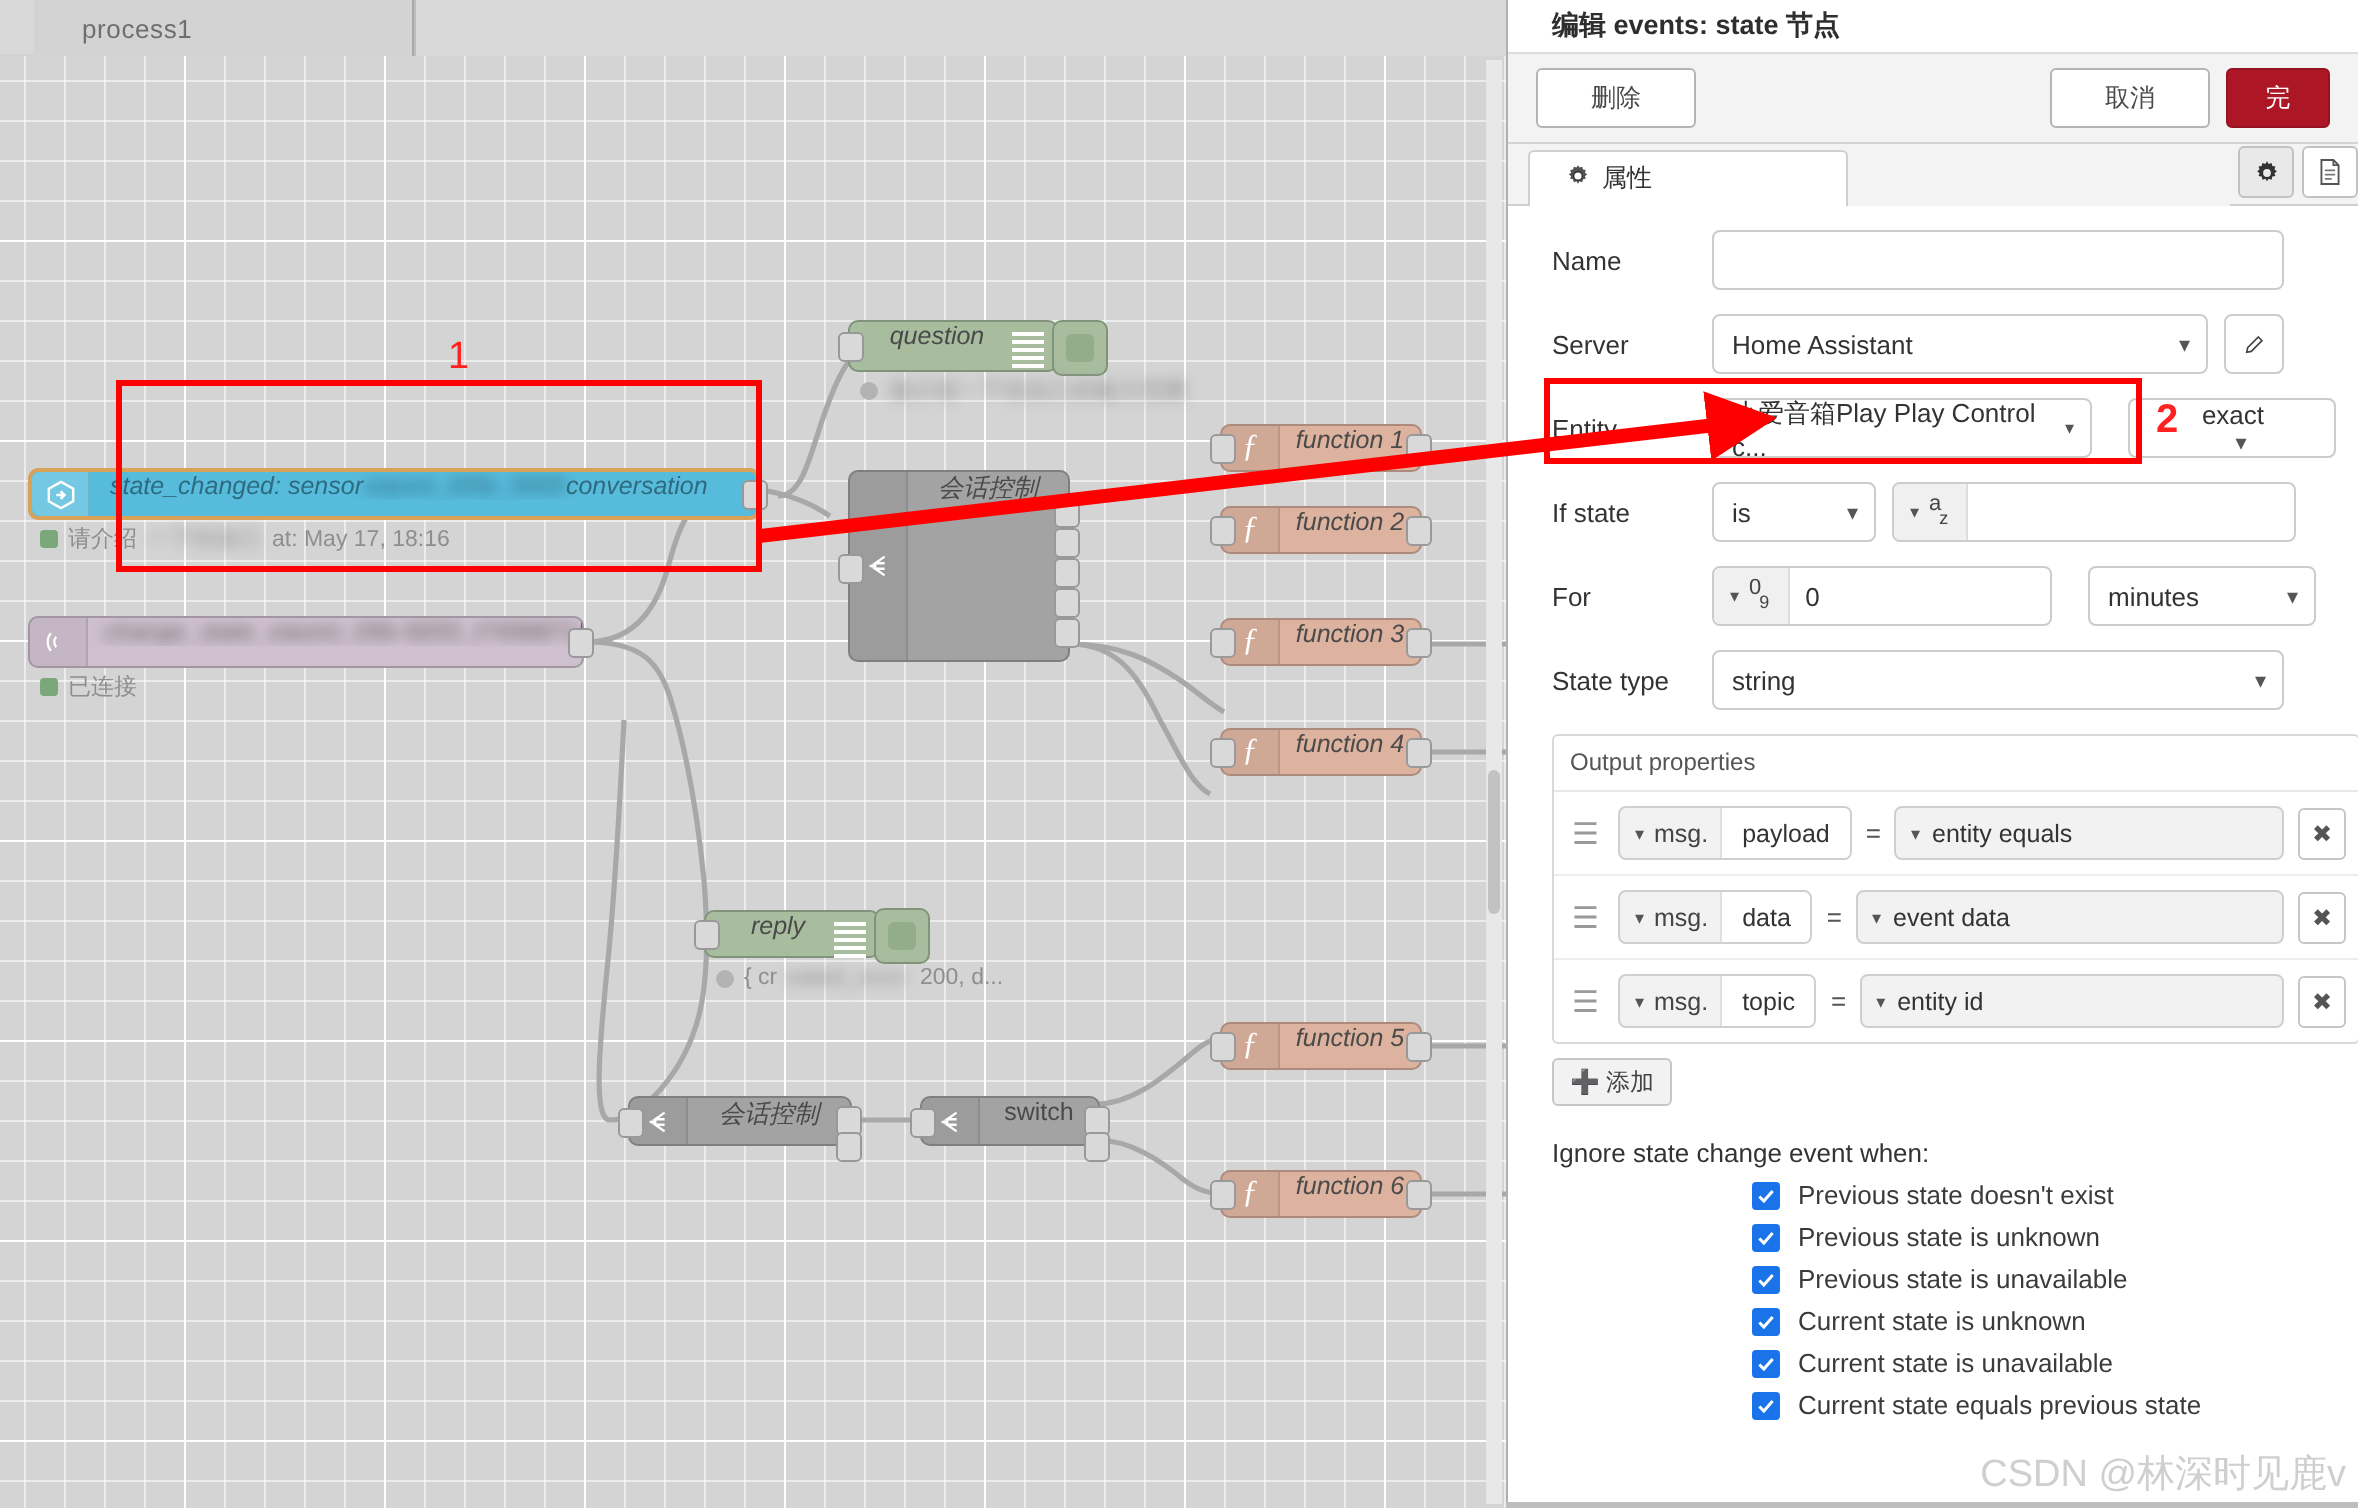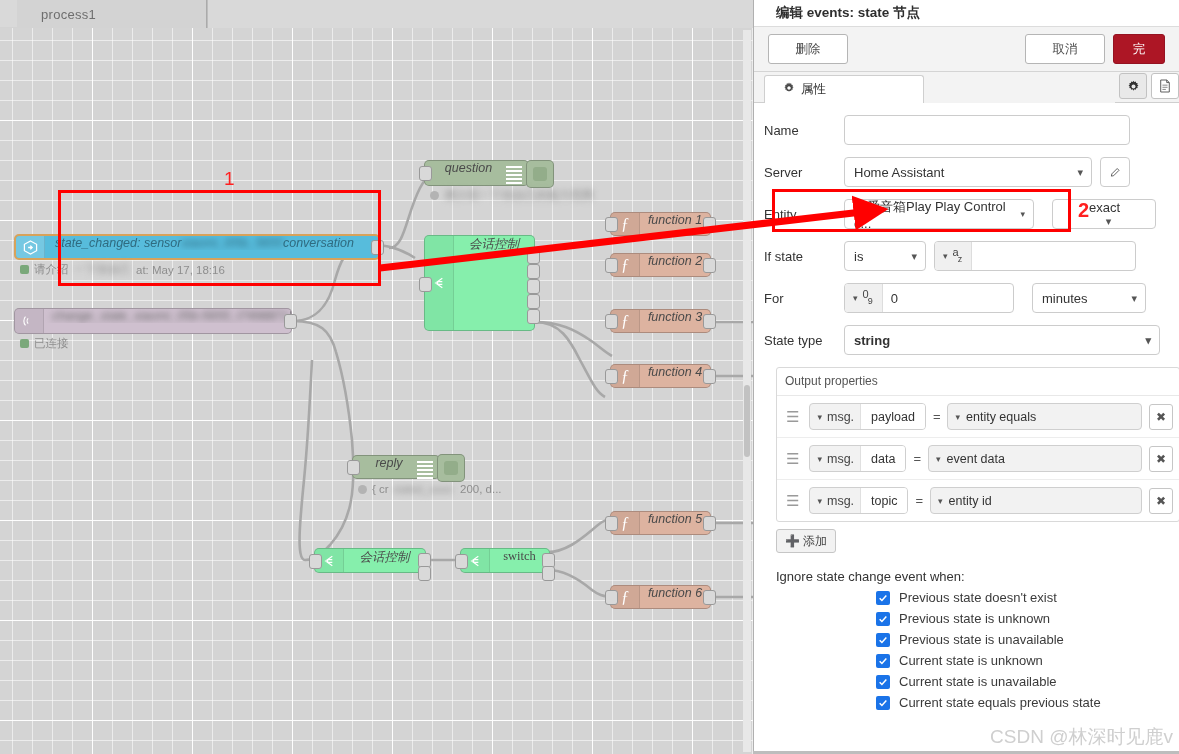--- a/index.html
+++ b/index.html
@@ -75,21 +75,21 @@
     position: absolute; font-size: 11.5px; font-style: normal; color: #8e8e8e;
     white-space: nowrap; display: flex; align-items: center; gap: 5px;
   }
   .status-dot { width: 9px; height: 9px; border-radius: 2px; background: #7aa87a; display: inline-block; }
   .status-dot.grey { background: #b3b3b3; border-radius: 50%; }
   .blur { filter: blur(3.2px); display: inline-block; }
 
   
   .n-green  { background: #a7bd9e; }
   .n-purple { background: #cfc0cf; }
-  .n-olive  { background: #86efac; font-family: Liberation Serif, serif; }
+  .n-olive  { background: #a3a3a3; }
   .n-orange { background: #ddb3a0; }
   .n-sel    { background: #57bcdc; border: 2px solid #d8a25a; }
 
   .btn-square {
     position: absolute; right: -26px; top: 50%; margin-top: -13px;
     width: 26px; height: 26px; border-radius: 5px;
     background: #a7bd9e; border: 1px solid rgba(0,0,0,.22);
     display: flex; align-items: center; justify-content: center;
   }
   .btn-square i { display: block; width: 14px; height: 14px; background: #93ad8a; border-radius: 3px; }
@@ -144,21 +144,21 @@
   }
   .dtab.inactive { background: #f3f3f3; border-color: transparent; flex: 1; min-width: 0; }
   .icon-btn {
     width: 26px; height: 24px; border: 1px solid #c2c2c2; border-radius: 3px;
     background: #e9e9e9; display: flex; align-items: center; justify-content: center;
     margin-bottom: 3px; margin-left: 4px;
   }
   .icon-btn.plain { background: #fff; }
 
   #dlg-form { padding: 12px 0 0 0; position: relative; }
-  .frow { display: flex; align-items: center; margin: 0 0 12px 0; padding-left: 10px; }
+  .frow { display: flex; align-items: center; margin: 0 0 12px 0; padding-left: 22px; }
   .flabel { width: 80px; font-size: 13px; color: #333; flex-shrink: 0; }
   .fctl { display: flex; align-items: center; gap: 8px; }
 
   .inp {
     height: 30px; box-sizing: border-box; background: #fff;
     border: 1px solid #ccc; border-radius: 4px; font-size: 13px; color: #333;
     display: flex; align-items: center; padding: 0 9px;
   }
   .sel {
     height: 30px; box-sizing: border-box; background: #fff;
@@ -535,21 +535,21 @@
           </div>
           <div class="sel" style="width:114px; margin-left:10px;">
             <span>minutes</span>
             <span class="chev">▾</span>
           </div>
         </div>
       </div>
 
       <div class="frow">
         <div class="flabel">State type</div>
-        <div class="sel" style="width:316px;font-weight:bold;">
+        <div class="sel" style="width:286px;">
           <span>string</span>
           <span class="chev">▾</span>
         </div>
       </div>
 
       <div id="outprops">
         <div class="op-title">Output properties</div>
 
         <div class="op-row">
           <span class="drag">☰</span>

